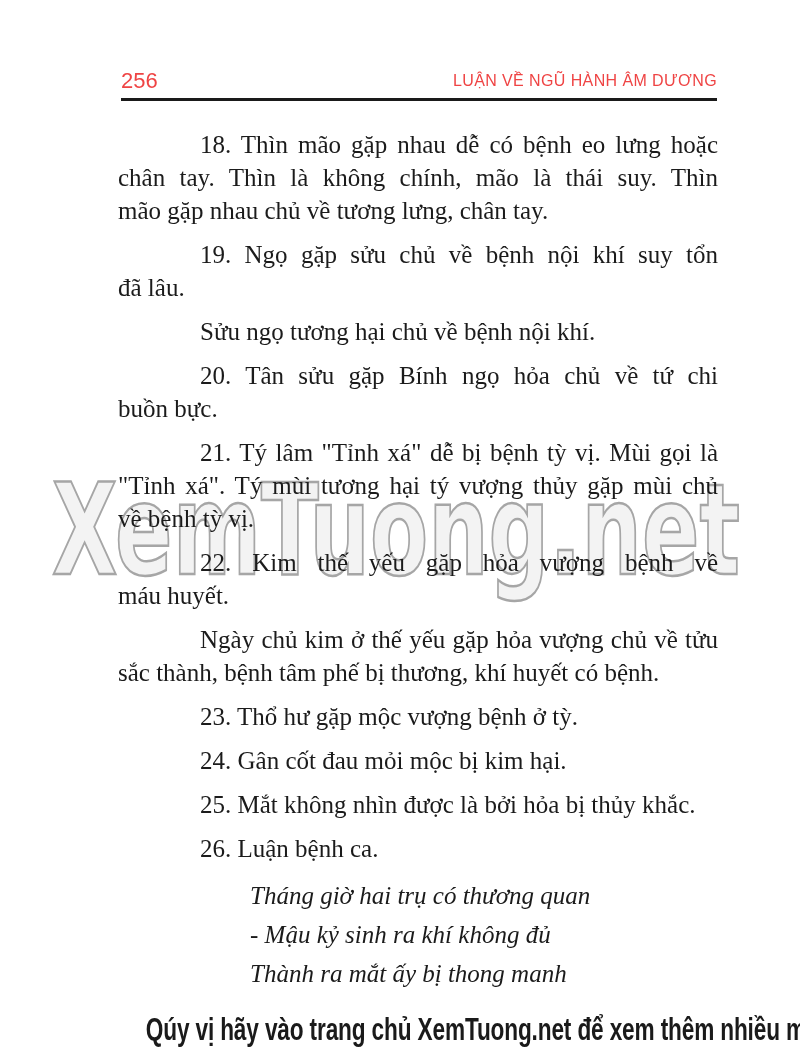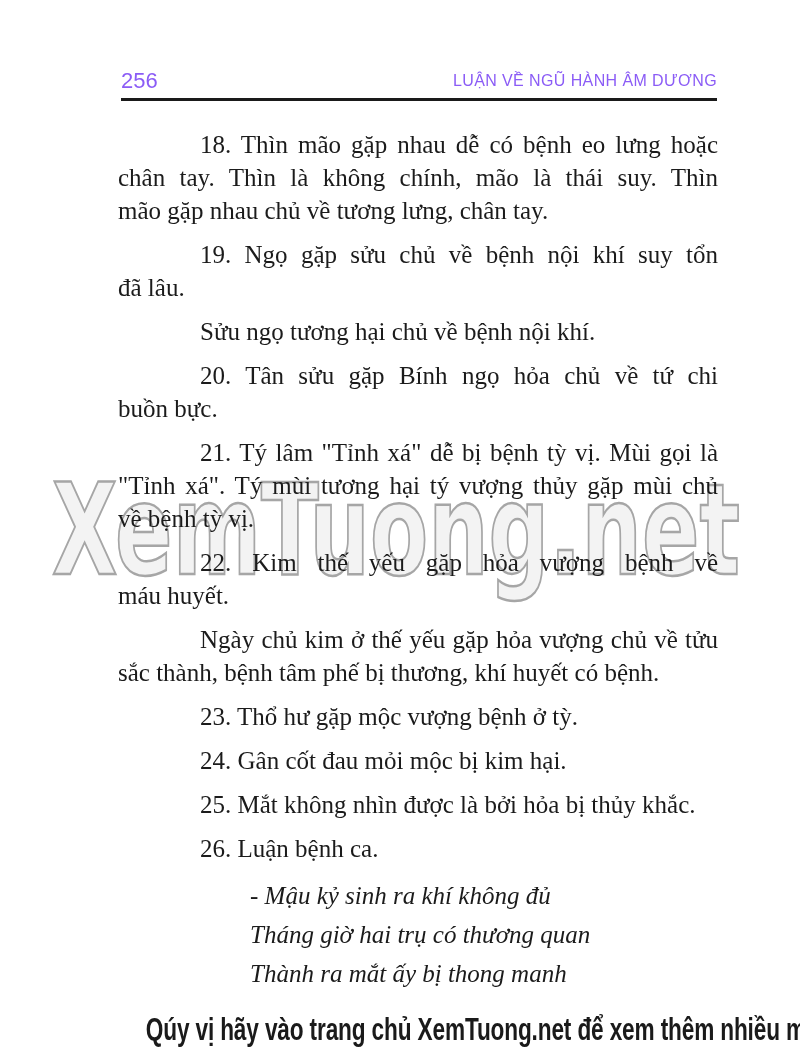--- a/index.html
+++ b/index.html
@@ -6,21 +6,21 @@
   .page {
     position:relative; width:800px; height:1064px; margin:0 auto;
     background:#ffffff; overflow:hidden;
     font-family:"Liberation Serif", serif; color:#1b1b1b;
   }
 
   
   .header-row {
     position:absolute; left:121px; top:68px; width:596px;
     display:flex; justify-content:space-between; align-items:flex-end;
-    font-family:"Liberation Sans", sans-serif; color:#8b5cf6;
+    font-family:"Liberation Sans", sans-serif; color:#ef4444;
   }
   .page-num   { font-size:22px; line-height:26px; }
   .head-title { font-size:16px; line-height:26px; letter-spacing:0.4px; }
   .header-rule {
     position:absolute; left:121px; top:98px; width:596px; height:3px;
     background:#1a1a1a;
   }
 
   
   .watermark { position:absolute; left:52px; top:466px; z-index:1; }
@@ -100,22 +100,22 @@
       <div class="para">
         <div class="line indent">24. Gân cốt đau mỏi mộc bị kim hại.</div>
       </div>
       <div class="para">
         <div class="line indent">25. Mắt không nhìn được là bởi hỏa bị thủy khắc.</div>
       </div>
       <div class="para">
         <div class="line indent">26. Luận bệnh ca.</div>
       </div>
       <div class="para verse">
+        <div class="line">Tháng giờ hai trụ có thương quan</div>
         <div class="line">- Mậu kỷ sinh ra khí không đủ</div>
-        <div class="line">Tháng giờ hai trụ có thương quan</div>
         <div class="line">Thành ra mắt ấy bị thong manh</div>
       </div>
     </div>
 
   <div class="footer">
     <span class="footer-inner">Qúy vị hãy vào trang chủ XemTuong.net để xem thêm nhiều mục hay khác</span>
   </div>
 
 </div>
 

